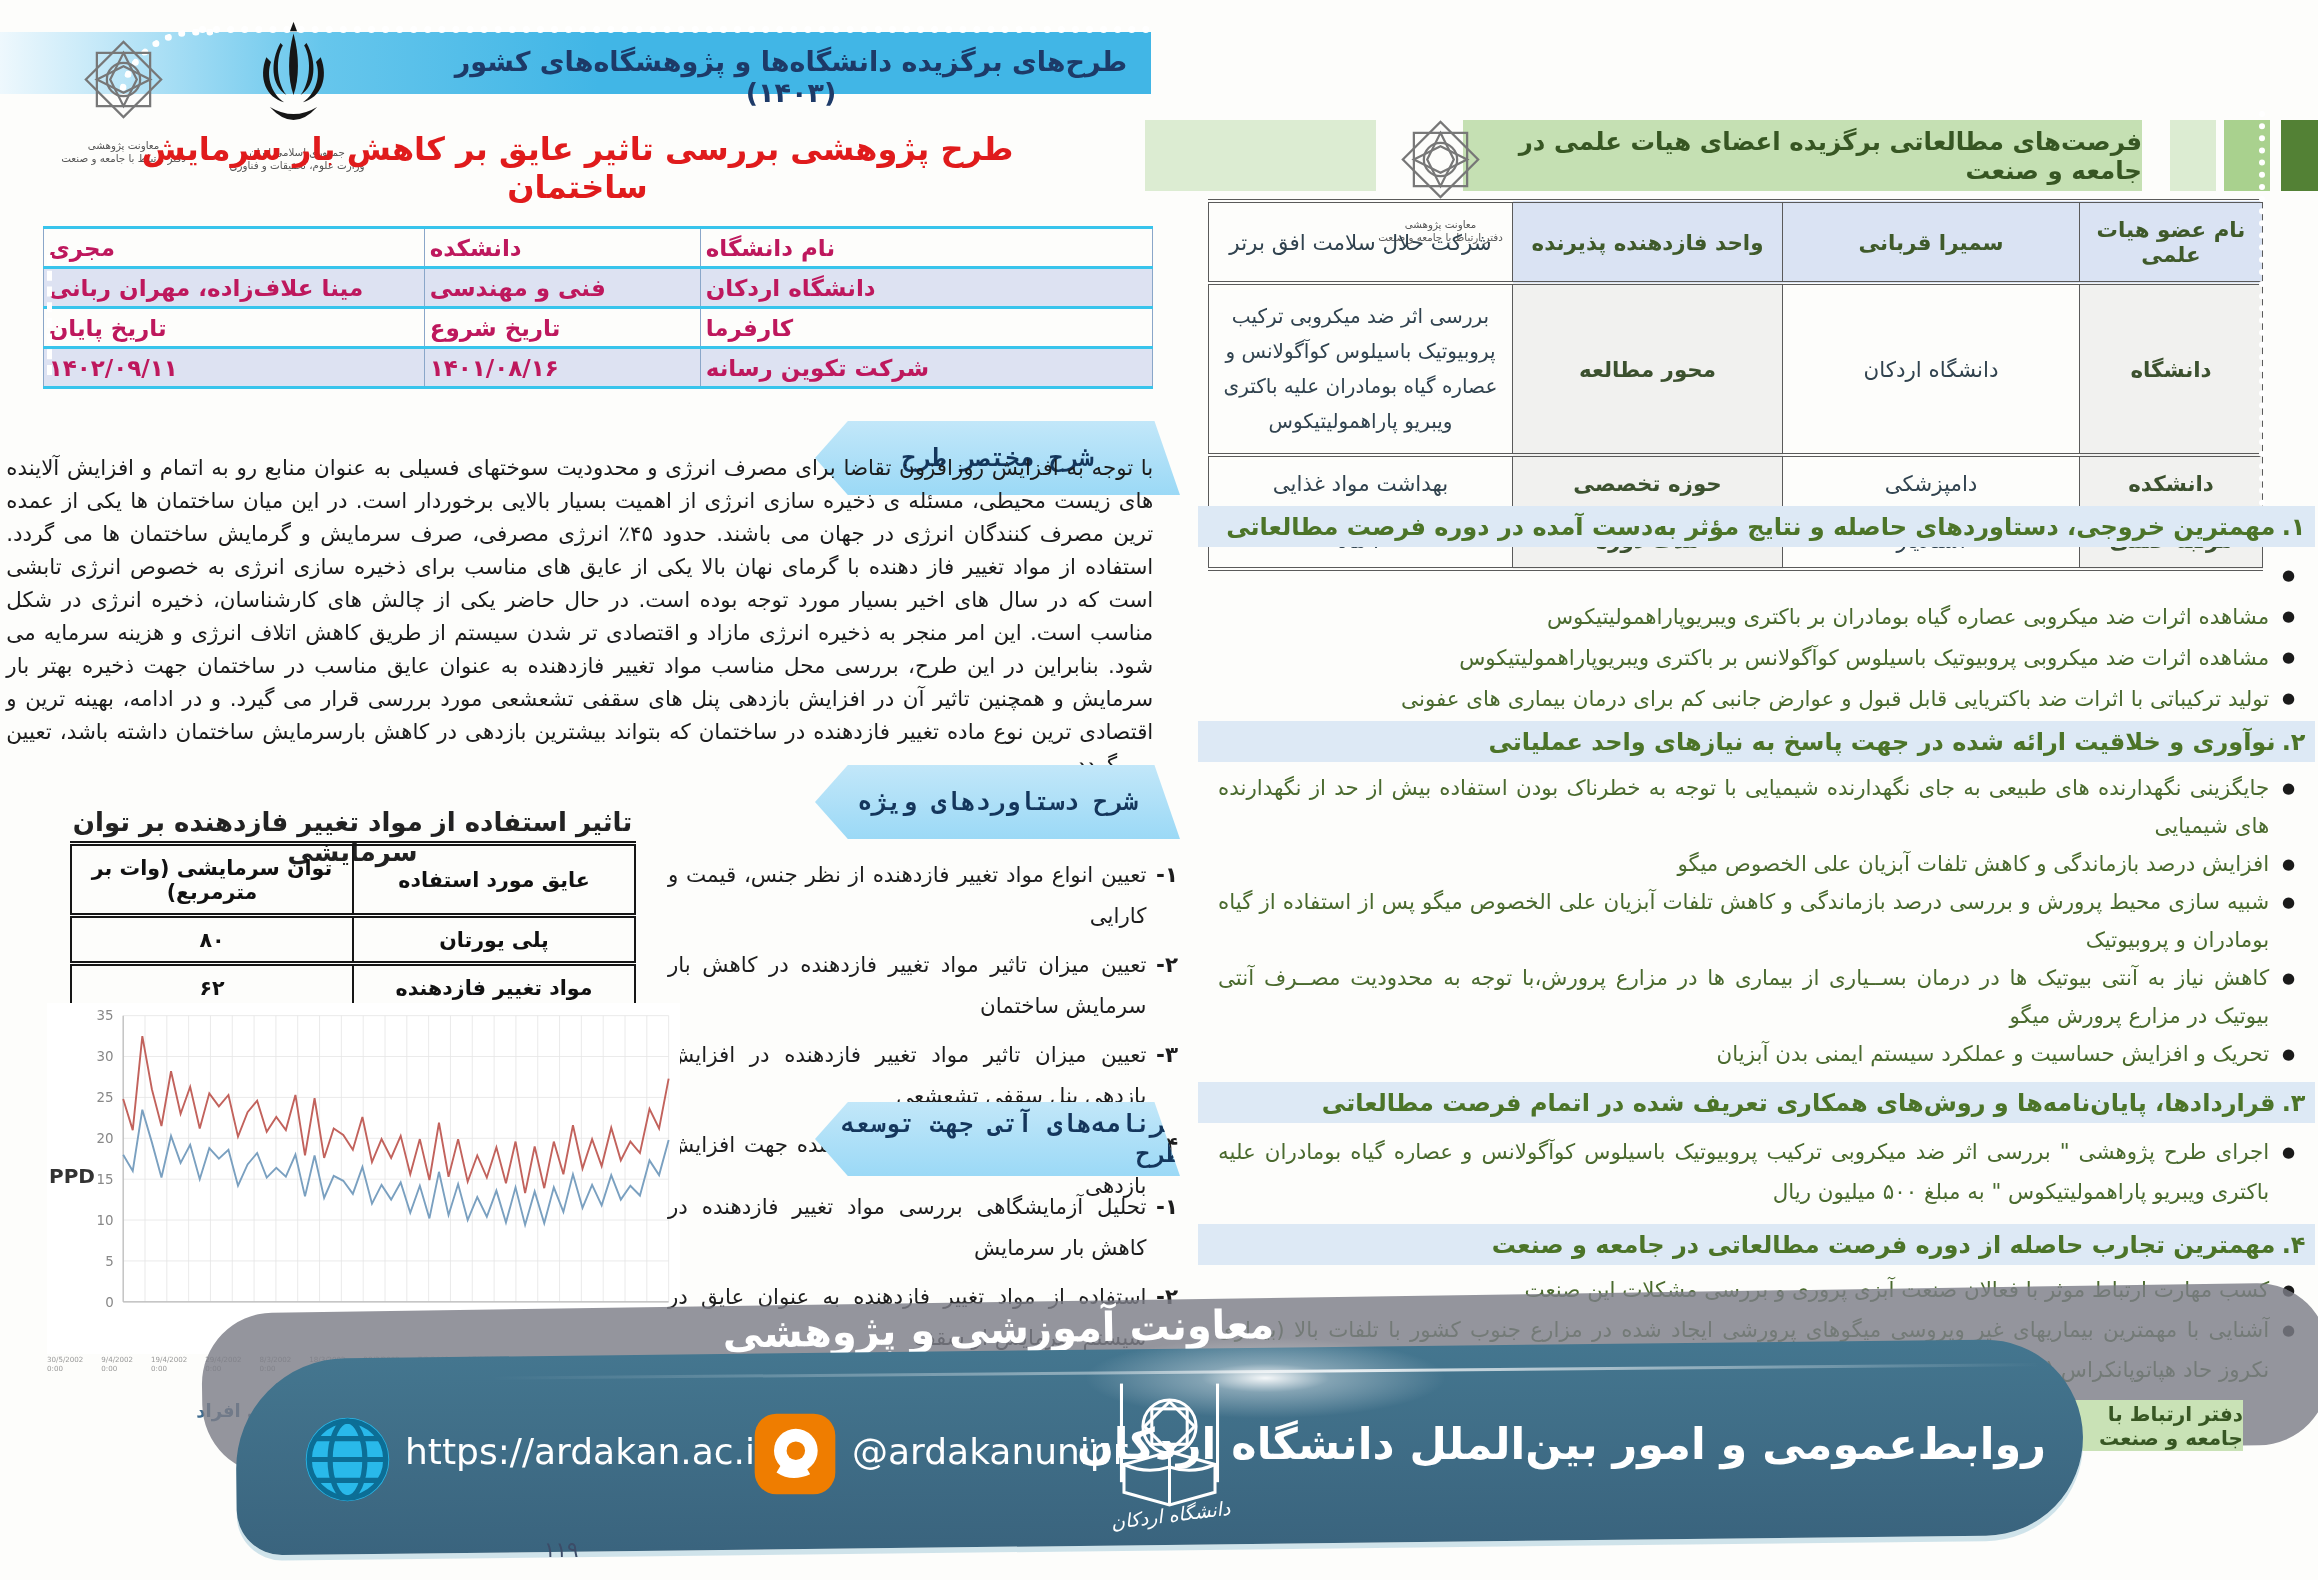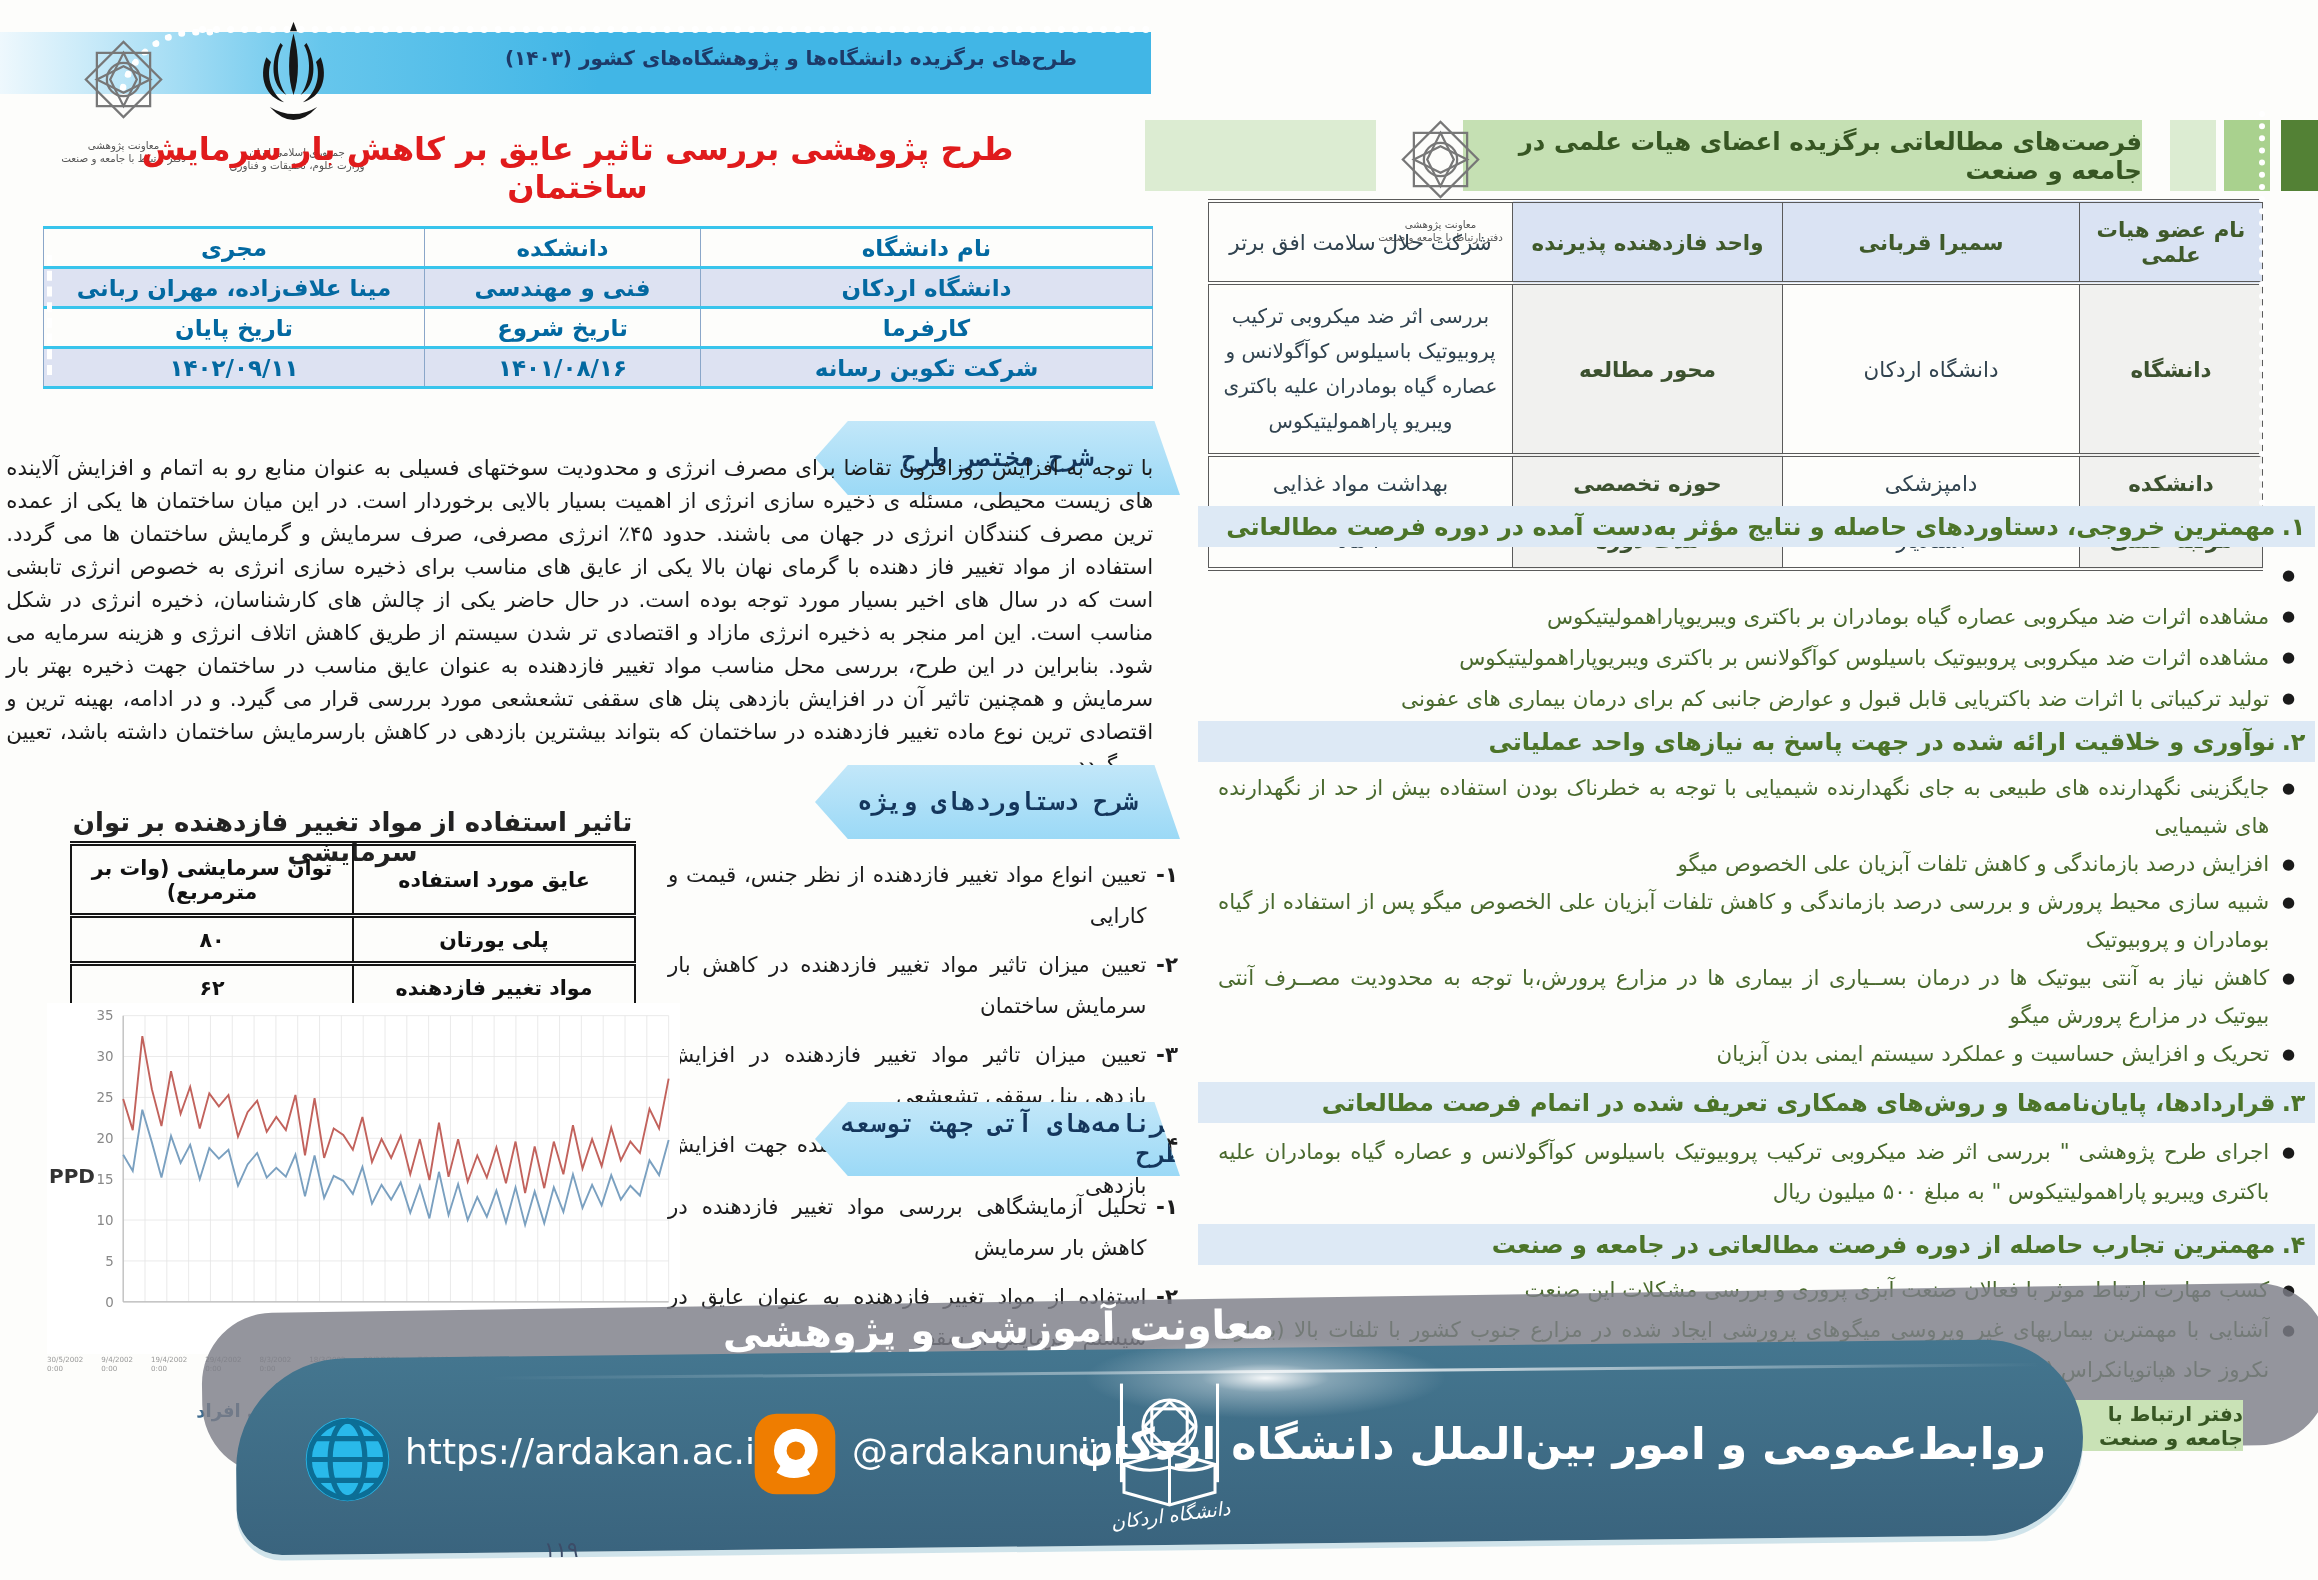--- a/index.html
+++ b/index.html
@@ -4,30 +4,30 @@
 <style>
   html,body{margin:0;padding:0;background:#e8e8e8;}
   #canvas{position:relative;width:2319px;height:1580px;background:#fdfdfb;overflow:hidden;
           font-family:"DejaVu Sans",sans-serif;}
   .abs{position:absolute;}
   .rtl{direction:rtl;}
 
   
   .lbanner{left:0;top:32px;width:1151px;height:62px;
     background:linear-gradient(90deg,#eef8fd 0%,#c3e8f8 9%,#66c6ec 28%,#41b6e6 52%,#41b6e6 100%);}
-  .lbanner-title{left:443px;top:46px;width:696px;text-align:center;font-size:20px;font-weight:bold;
+  .lbanner-title{left:443px;top:46px;width:696px;text-align:center;font-size:27px;font-weight:bold;
     color:#1d3a68;}
   .ldots{left:199px;top:26px;width:951px;border-top:7.1px dotted #fff;height:0;z-index:3;}
   .ldots-arc{left:117px;top:28.5px;width:89px;height:73px;border-top:7.1px dotted #fff;border-left:7.1px dotted #fff;
     border-top-left-radius:79px;z-index:3;}
   .red-title{left:119px;top:130px;width:917px;text-align:center;font-size:32px;font-weight:bold;color:#e01b1c;}
 
   .ltable{left:43px;top:226px;width:1109px;border-collapse:collapse;table-layout:fixed;direction:rtl;}
   .ltable td{border-left:1.6px solid #8aa6c9;border-right:1.6px solid #8aa6c9;border-top:3.2px solid #38c4ec;
-    border-bottom:3.2px solid #38c4ec;text-align:center;font-weight:bold;font-size:23px;color:#0369a1;
+    border-bottom:3.2px solid #38c4ec;text-align:left;font-weight:bold;font-size:23px;color:#be185d;
     padding:5.5px 4.7px;}
   .ltable tr.shade{background:#dde2f2;}
   .ltable-dash{left:47px;top:255px;height:120px;border-left:5.5px dashed #fff;z-index:3;}
 
   .chev{position:absolute;left:815px;width:365px;height:74px;
     background:linear-gradient(180deg,#c2e7f9,#9bd9f6);
     clip-path:polygon(0 50%,9% 0,93% 0,100% 100%,9% 100%);
     display:flex;align-items:center;justify-content:center;font-weight:bold;font-size:24.5px;color:#14365c;
     direction:rtl;font-family:Liberation Mono, monospace;}
   .summary-text{left:6.3px;top:451px;width:1147px;direction:rtl;text-align:justify;font-size:21.4px;

